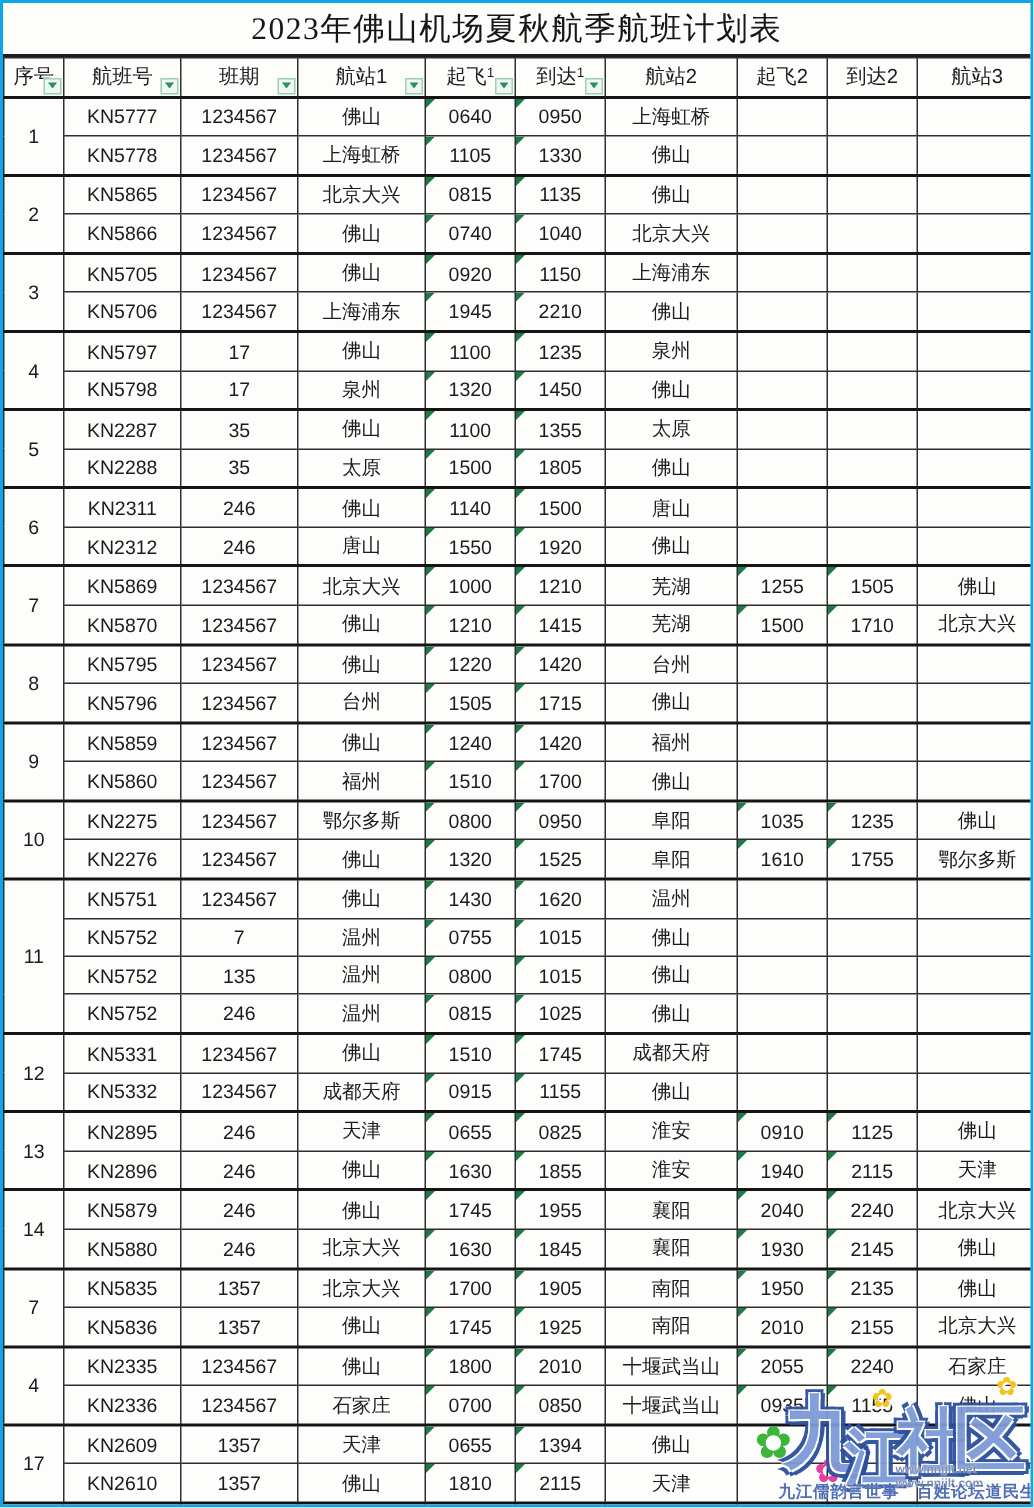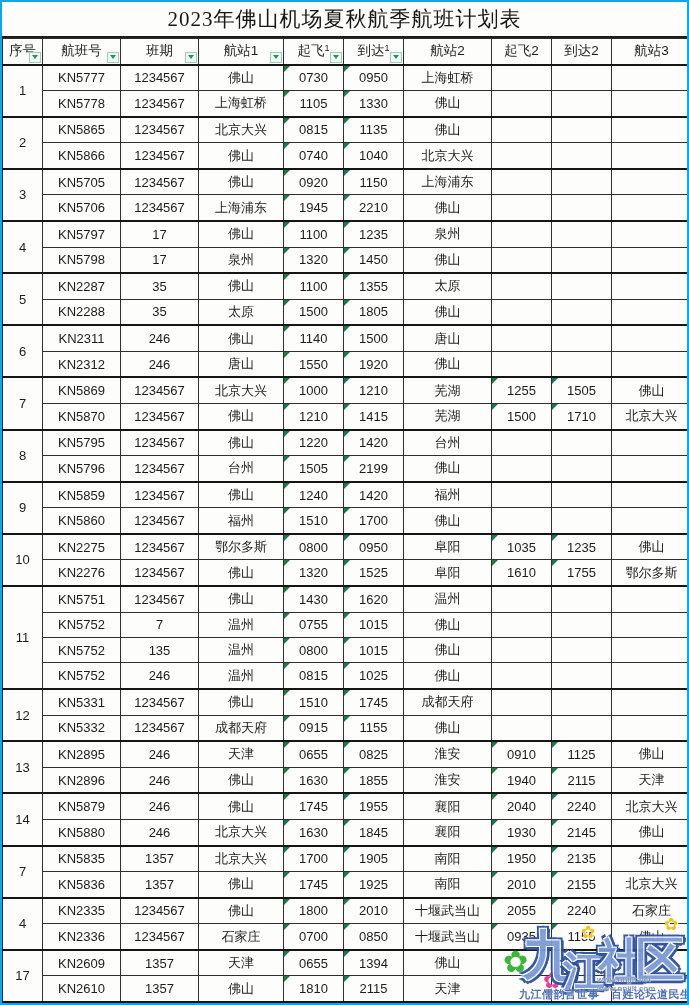--- a/index.html
+++ b/index.html
@@ -136,21 +136,21 @@
           <th><span>到达2</span></th>
           <th><span>航站3</span></th>
         </tr>
     </thead>
   <tbody class="grp">
         <tr>
           <td rowspan="2">1</td>
           <td><span>KN5777</span></td>
           <td><span>1234567</span></td>
           <td><span>佛山</span></td>
-          <td><span>0730</span><i class="tri"></i></td>
+          <td><span>0640</span><i class="tri"></i></td>
           <td><span>0950</span><i class="tri"></i></td>
           <td><span>上海虹桥</span></td>
           <td><span></span></td>
           <td><span></span></td>
           <td><span></span></td>
         </tr>
         <tr>
           <td><span>KN5778</span></td>
           <td><span>1234567</span></td>
           <td><span>上海虹桥</span></td>
@@ -323,21 +323,21 @@
           <td><span>台州</span></td>
           <td><span></span></td>
           <td><span></span></td>
           <td><span></span></td>
         </tr>
         <tr>
           <td><span>KN5796</span></td>
           <td><span>1234567</span></td>
           <td><span>台州</span></td>
           <td><span>1505</span><i class="tri"></i></td>
-          <td><span>2199</span><i class="tri"></i></td>
+          <td><span>1715</span><i class="tri"></i></td>
           <td><span>佛山</span></td>
           <td><span></span></td>
           <td><span></span></td>
           <td><span></span></td>
         </tr>
       </tbody>
       <tbody class="grp">
         <tr>
           <td rowspan="2">9</td>
           <td><span>KN5859</span></td>

